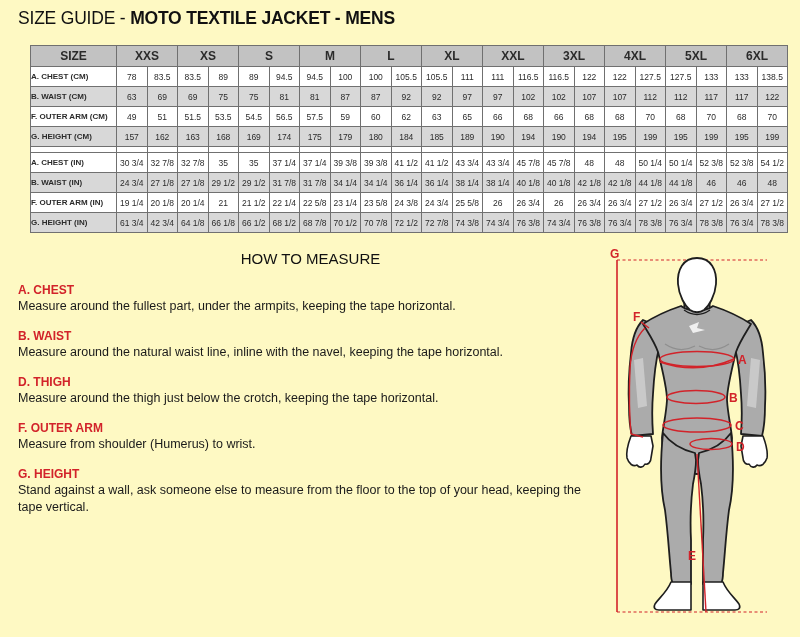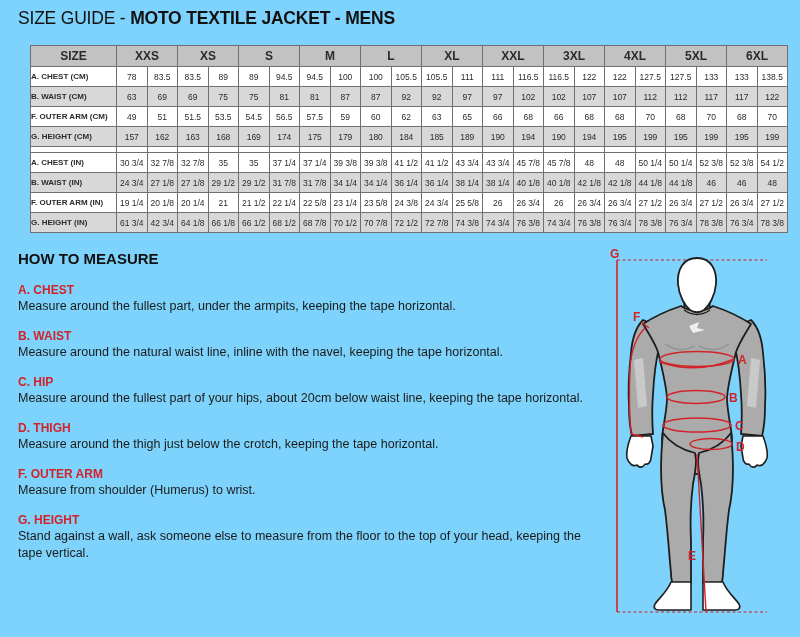--- a/index.html
+++ b/index.html
@@ -1,38 +1,38 @@
 <!DOCTYPE html>
 <html><head>
 <meta charset="utf-8">
 <style>
   html,body { margin:0; padding:0; background:#ffffff; }
   .page {
     position:relative; width:800px; height:637px; overflow:hidden;
-    background:#7dd3fc; font-family:"Liberation Sans", sans-serif;
+    background:#fef9c3; font-family:"Liberation Sans", sans-serif;
   }
   
   .title { position:absolute; left:18px; top:8px; font-size:17.5px; letter-spacing:-0.2px; color:#111; white-space:nowrap; }
   .title .t-bold { font-weight:bold; }
 
   
   table.size-table { position:absolute; left:30px; top:45px; width:758px; border-collapse:collapse; table-layout:fixed; }
   .size-table th, .size-table td {
     border:1px solid #707070; text-align:center; vertical-align:middle;
     color:#2b2b2b; overflow:hidden; white-space:nowrap; padding:0;
   }
   .size-table th { background:#c2c2c2; font-size:12px; height:20px; font-weight:bold; }
   .size-table td { font-size:8.5px; height:19px; background:#ffffff; }
   .size-table tr.stripe td { background:#d8d8d8; }
   .size-table td.row-label { text-align:left; font-weight:bold; font-size:8px; }
   .size-table tr.sep-row td { height:5px; background:#ffffff; }
 
   
   .measure { position:absolute; left:18px; top:250px; width:585px; }
-  .measure-heading { font-size:15px; font-weight:bold; color:#111; margin:0 0 16px 0; }
+  .measure-heading { font-size:15px; font-weight:normal; color:#111; margin:0 0 16px 0;text-align:center; }
   .measure-item { margin-bottom:14px; }
   .measure-label { color:#d2232a; font-weight:bold; font-size:12px; line-height:15px; }
   .measure-text { color:#1a1a1a; font-size:12.5px; line-height:17px; }
 
   
   .figure { position:absolute; left:605px; top:248px; width:190px; height:389px; }
   .fig-letter { font-family:"Liberation Sans", sans-serif; font-weight:bold; font-size:12px; fill:#d2232a; }
 </style>
 </head>
 <body>
@@ -320,24 +320,20 @@
 
     <div class="measure-item">
       <div class="measure-label">A. CHEST</div>
       <div class="measure-text">Measure around the fullest part, under the armpits, keeping the tape horizontal.</div>
     </div>
     <div class="measure-item">
       <div class="measure-label">B. WAIST</div>
       <div class="measure-text">Measure around the natural waist line, inline with the navel, keeping the tape horizontal.</div>
     </div>
     <div class="measure-item">
-      <div class="measure-label">C. HIP</div>
-      <div class="measure-text">Measure around the fullest part of your hips, about 20cm below waist line, keeping the tape horizontal.</div>
-    </div>
-    <div class="measure-item">
       <div class="measure-label">D. THIGH</div>
       <div class="measure-text">Measure around the thigh just below the crotch, keeping the tape horizontal.</div>
     </div>
     <div class="measure-item">
       <div class="measure-label">F. OUTER ARM</div>
       <div class="measure-text">Measure from shoulder (Humerus) to wrist.</div>
     </div>
     <div class="measure-item">
       <div class="measure-label">G. HEIGHT</div>
       <div class="measure-text">Stand against a wall, ask someone else to measure from the floor to the top of your head, keeping the tape vertical.</div>

